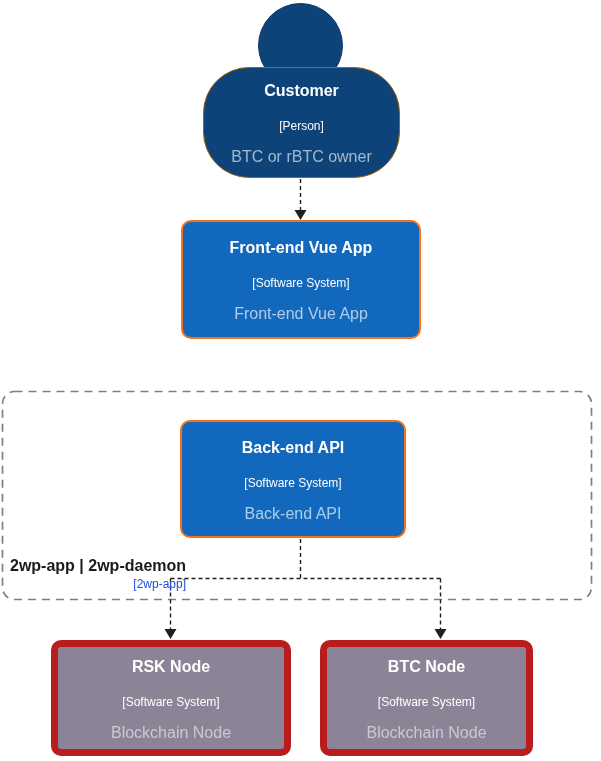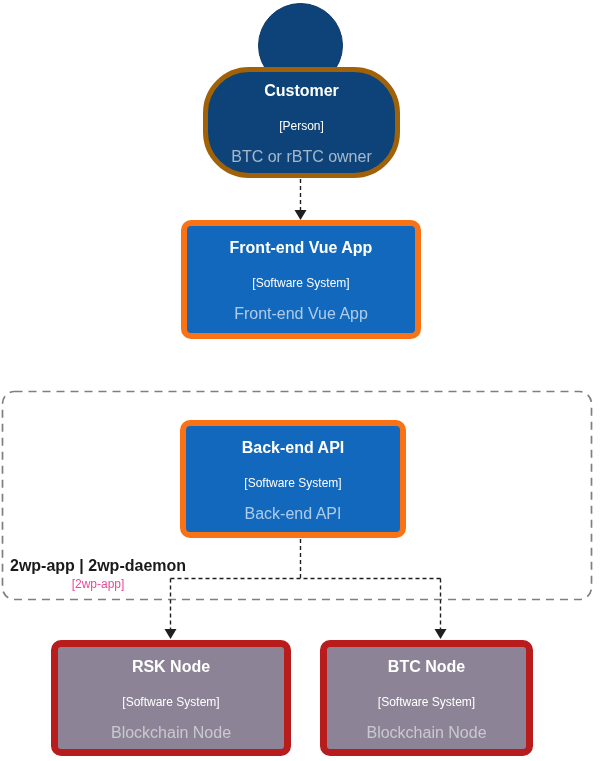--- a/index.html
+++ b/index.html
@@ -36,48 +36,48 @@
     left: 258px; top: 3px;
     width: 85px; height: 85px;
     border-radius: 50%;
     border: 1px solid #0a3663;
     box-sizing: border-box;
   }
   .person-body {
     left: 203px; top: 67px;
     width: 197px; height: 111px;
     border-radius: 46px;
-    border: 5px solid #a16207;
+    border: 1px solid #a16207;
   }
   .person-body .d { color: rgba(255,255,255,0.62); }
 
   .system-box {
     border-radius: 10px;
-    border: 6px solid #f97316;
+    border: 2px solid #f97316;
   }
   .system-box .d { color: rgba(255,255,255,0.66); }
 
   .frontend-box { left: 181px; top: 220px; width: 240px; height: 119px; }
   .backend-box  { left: 180px; top: 420px; width: 226px; height: 118px; }
 
   .gray-box {
     border-radius: 10px;
     border: 7px solid #b91c1c;
   }
   .gray-box .d { color: rgba(255,255,255,0.55); }
   .rsk-box { left: 51px;  top: 640px; width: 240px; height: 116px; }
   .btc-box { left: 320px; top: 640px; width: 213px; height: 116px; }
 
   .boundary-label {
     position: absolute;
     left: 10px; top: 556px;
-    text-align: center;
+    text-align: right;
   }
   .boundary-label .bt { font-size: 16px; font-weight: bold; color: #1a1a1a; line-height: 19px; }
-  .boundary-label .bm { font-size: 12px; color: #ec4899; line-height: 15px; margin-top: 2px; }
+  .boundary-label .bm { font-size: 12px; color: #1d4ed8; line-height: 15px; margin-top: 2px; }
 </style>
 </head>
 <body>
 
 <div class="canvas">
 
   <svg class="connectors" width="601" height="761" viewBox="0 0 601 761">
 
     <rect x="2.5" y="391.5" width="589" height="208" rx="12" ry="12" fill="none" stroke-width="1.7" stroke-dasharray="8 6" stroke="#7f7f7f"></rect>
 

